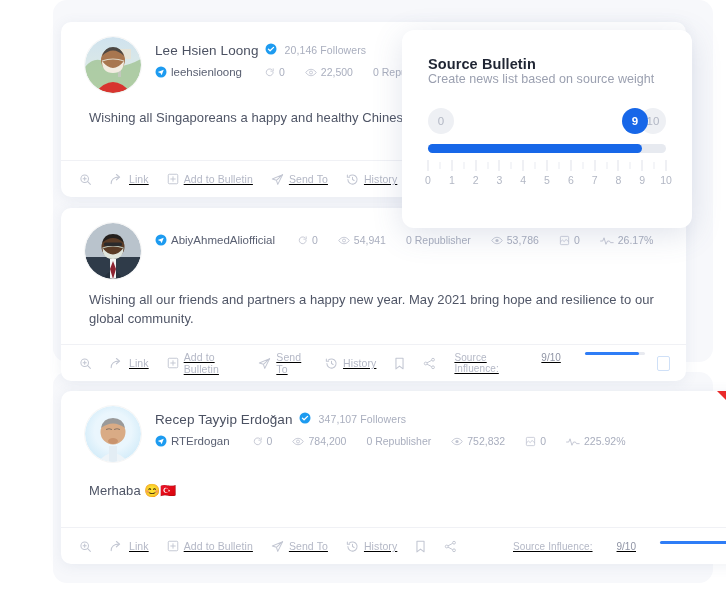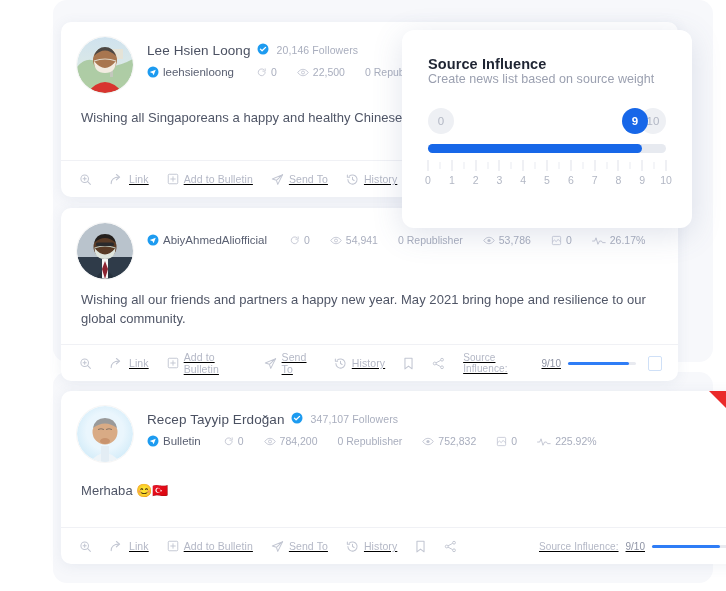--- a/index.html
+++ b/index.html
@@ -25,20 +25,21 @@
   #bg-panel-upper { left: 53px;  top: 0px;   width: 660px; height: 362px; }
   #bg-panel-lower { left: 53px;  top: 372px; width: 660px; height: 211px; }
 
   
   .card {
     position: absolute;
     background: #ffffff;
     border-radius: 10px;
     box-shadow: 0 2px 14px rgba(80, 95, 140, 0.09);
     overflow: hidden;
+    padding-left: 8px;
   }
   #card-1 { left: 61px; top: 22px;  width: 617px; height: 175px; }
   #card-2 { left: 61px; top: 208px; width: 617px; height: 173px; }
   #card-3 { left: 61px; top: 391px; width: 710px; height: 173px; }
 
   .card-head {
     display: flex;
     align-items: flex-start;
     padding: 15px 0 0 16px;
   }
@@ -129,22 +130,21 @@
     color: #b4b8c6;
     margin-right: 18px;
     cursor: pointer;
     letter-spacing: 0.1px;
   }
   .tool svg { display: block; flex: 0 0 auto; }
   .tool-spacer { flex: 1 1 auto; }
 
   .influence-inline {
     display: flex;
-    align-items: center;
-    gap: 7px;
+    gap: 24px;
     margin-right: 12px;
   }
   .influence-inline .lbl { font-size: 10px; color: #b4b8c6; letter-spacing: .1px; }
   .influence-inline .val { font-size: 10px; color: #8e93a4; }
   .inline-track {
     width: 76px; height: 3px;
     background: #e8eaf0;
     border-radius: 2px;
     position: relative;
   }
@@ -609,21 +609,21 @@
         <span class="followers">347,107 Followers</span>
       </div>
       <div class="stats-row">
         <span class="stat handle">
           <span>
             <svg width="12" height="12" viewBox="0 0 24 24">
                 <circle cx="12" cy="12" r="11" fill="#1d9bf0"></circle>
                 <path d="M5.5 12.2l12-4.6-4.3 11-2-4.1-5.7-2.3z" fill="#fff"></path>
               </svg>
           </span>
-          <span>Bulletin</span>
+          <span>RTErdogan</span>
         </span>
         <span class="stat">
           <span>
             <svg width="11" height="11" viewBox="0 0 24 24" fill="none" stroke="#bfc3d0" stroke-width="1.9">
                 <path d="M20 11.5a7.5 7.5 0 1 1-3.4-6.3" stroke-linecap="round"></path>
                 <path d="M20 4v5h-5" stroke-linecap="round" stroke-linejoin="round"></path>
               </svg>
           </span>
           <span>0</span>
         </span>
@@ -749,21 +749,21 @@
       <span class="val">9/10</span>
       <span class="inline-track">
         <span class="inline-fill" id="inline-fill-3" style="width: 90%;"></span>
       </span>
     </span>
     <span class="inline-checkbox"></span>
   </div>
 </div>
 
 <div id="source-influence-panel">
-  <div class="si-title">Source Influence</div>
+  <div class="si-title">Source Bulletin</div>
   <div class="si-sub">Create news list based on source weight</div>
 
   <div class="si-bubbles">
     <span class="bub min">0</span>
     <span class="bub max">10</span>
     <span class="bub cur">9</span>
   </div>
 
   <div class="si-slider">
     <div class="si-slider-fill" id="si-fill" style="width: 90%;"></div>

